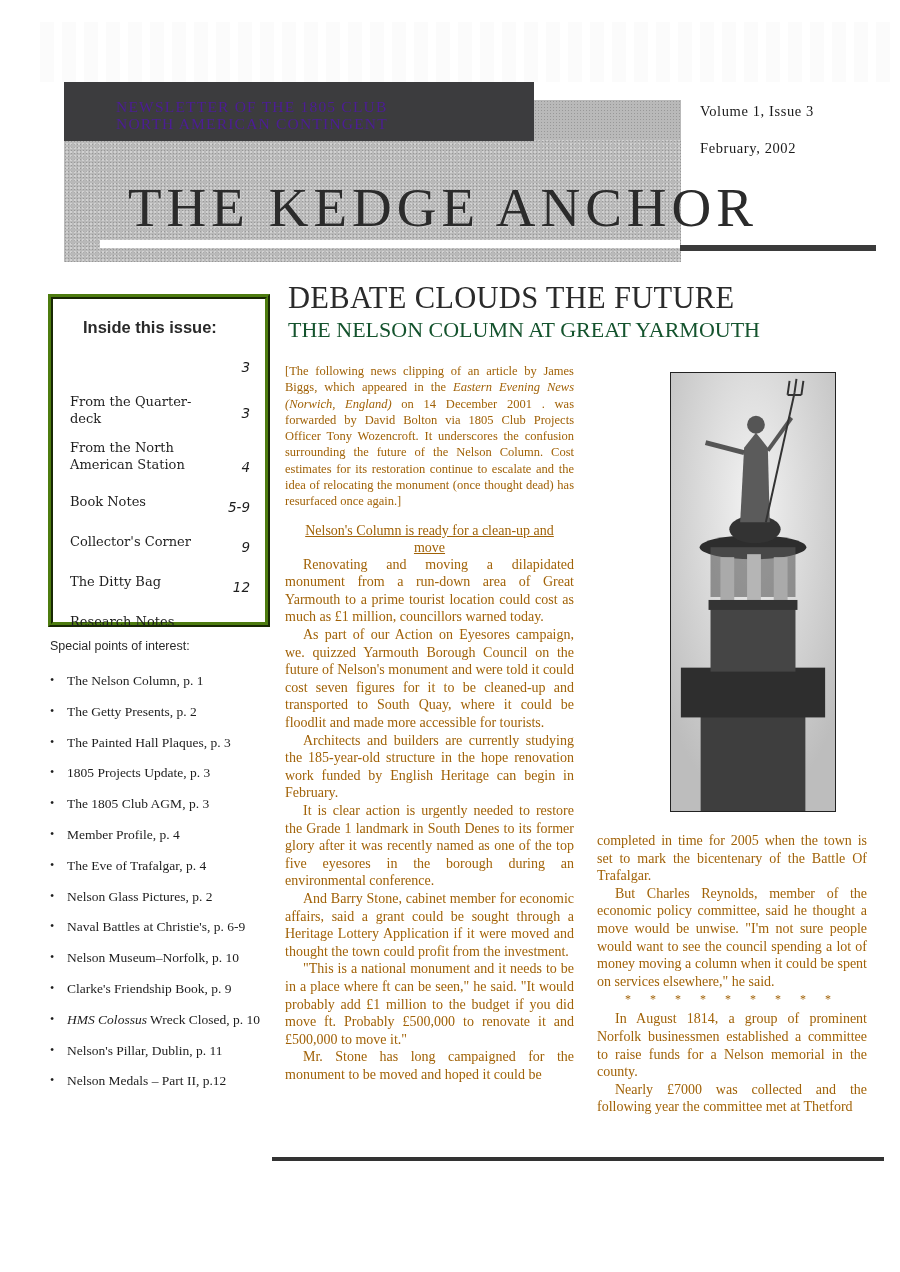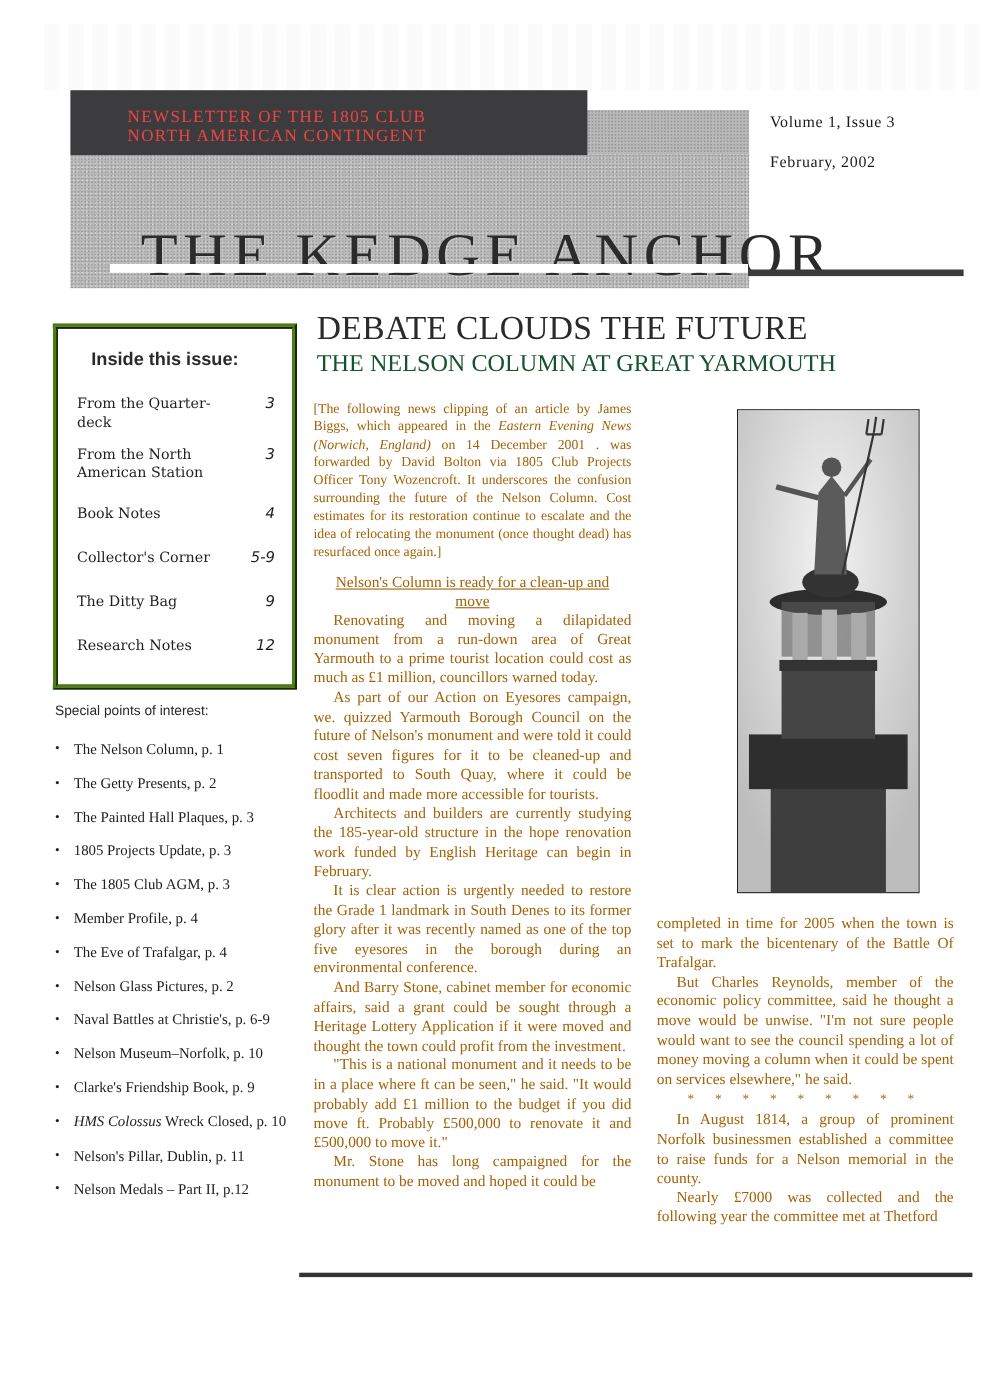--- a/index.html
+++ b/index.html
@@ -14,35 +14,35 @@
   
   .mast-grey { position: absolute; left: 64px; top: 140px; width: 617px; height: 122px;
     background-color: #b9b9b9;
     background-image: radial-gradient(rgba(0,0,0,0.18) 1px, transparent 1px), radial-gradient(rgba(255,255,255,0.35) 1px, transparent 1px);
     background-size: 3px 3px, 4px 4px; background-position: 0 0, 1px 2px; }
   .mast-top-grey { position: absolute; left: 366px; top: 100px; width: 315px; height: 42px;
     background-color: #b9b9b9;
     background-image: radial-gradient(rgba(0,0,0,0.18) 1px, transparent 1px);
     background-size: 3px 3px; }
   .mast-dark { position: absolute; left: 64px; top: 82px; width: 470px; height: 59px; background: #3c3c3e; }
-  .mast-sub { position: absolute; left: 116px; top: 98px; color: #ef4444; font-size: 15.5px; letter-spacing: 1.2px; line-height: 17px; }
+  .mast-sub { position: absolute; left: 116px; top: 98px; color: #4c1d95; font-size: 15.5px; letter-spacing: 1.2px; line-height: 17px; }
   .mast-title { position: absolute; left: 128px; top: 176px; font-size: 55px; letter-spacing: 5px; color: #2b2b2b;
-    text-shadow: 1px 1px 0 rgba(255,255,255,.25); font-weight: normal; white-space: nowrap; margin-top: 24px; }
+    text-shadow: 1px 1px 0 rgba(255,255,255,.25); font-weight: normal; white-space: nowrap; }
   .mast-white-rule { position: absolute; left: 100px; top: 240px; width: 580px; height: 8px; background: #ffffff; }
   .mast-dark-rule { position: absolute; left: 680px; top: 245px; width: 196px; height: 6px; background: #3b3b3b; }
   .mast-vol { position: absolute; left: 700px; top: 103px; font-size: 14.5px; letter-spacing: .6px; }
   .mast-date { position: absolute; left: 700px; top: 140px; font-size: 14.5px; letter-spacing: .6px; }
 
   
   .toc { position: absolute; left: 48px; top: 294px; width: 222px; height: 333px;
     border: 5px solid #4d7c0f; border-style: ridge; background: #fff; }
   .toc-head { font-family: "Liberation Sans", sans-serif; font-weight: bold; font-size: 16.5px; color: #2a2a2a;
     position: absolute; left: 30px; top: 19px; }
   .toc-row { position: absolute; left: 17px; width: 180px; font-family: "DejaVu Serif", serif; font-size: 13px; line-height: 17px; color: #1e1e1e; }
-  .toc-row .lbl { display: block; width: 135px; }
+  .toc-row .lbl { display: block; width: 135px; margin-top: 34px; }
   .toc-row .pg { position: absolute; right: 0; top: 0; font-style: italic; font-family: "DejaVu Sans", sans-serif; font-size: 13.5px; }
 
   .spoi-head { position: absolute; left: 50px; top: 639px; font-family: "Liberation Sans", sans-serif; font-weight: normal; font-size: 12.5px; color: #2a2a2a; }
   .spoi-list { position: absolute; left: 50px; top: 673px; list-style: none; }
   .spoi-item { position: relative; height: 30.8px; padding-left: 17px; font-family: "Liberation Serif", serif; font-size: 13.5px; color: #1d1d1d; white-space: nowrap; }
   .spoi-item::before { content: "•"; position: absolute; left: 0; top: 0; font-size: 12px; }
   .spoi-item i { font-style: italic; }
 
   
   .headline { position: absolute; left: 288px; top: 281px; font-size: 30.5px; letter-spacing: .3px; color: #2a2a2a; white-space: nowrap; }

